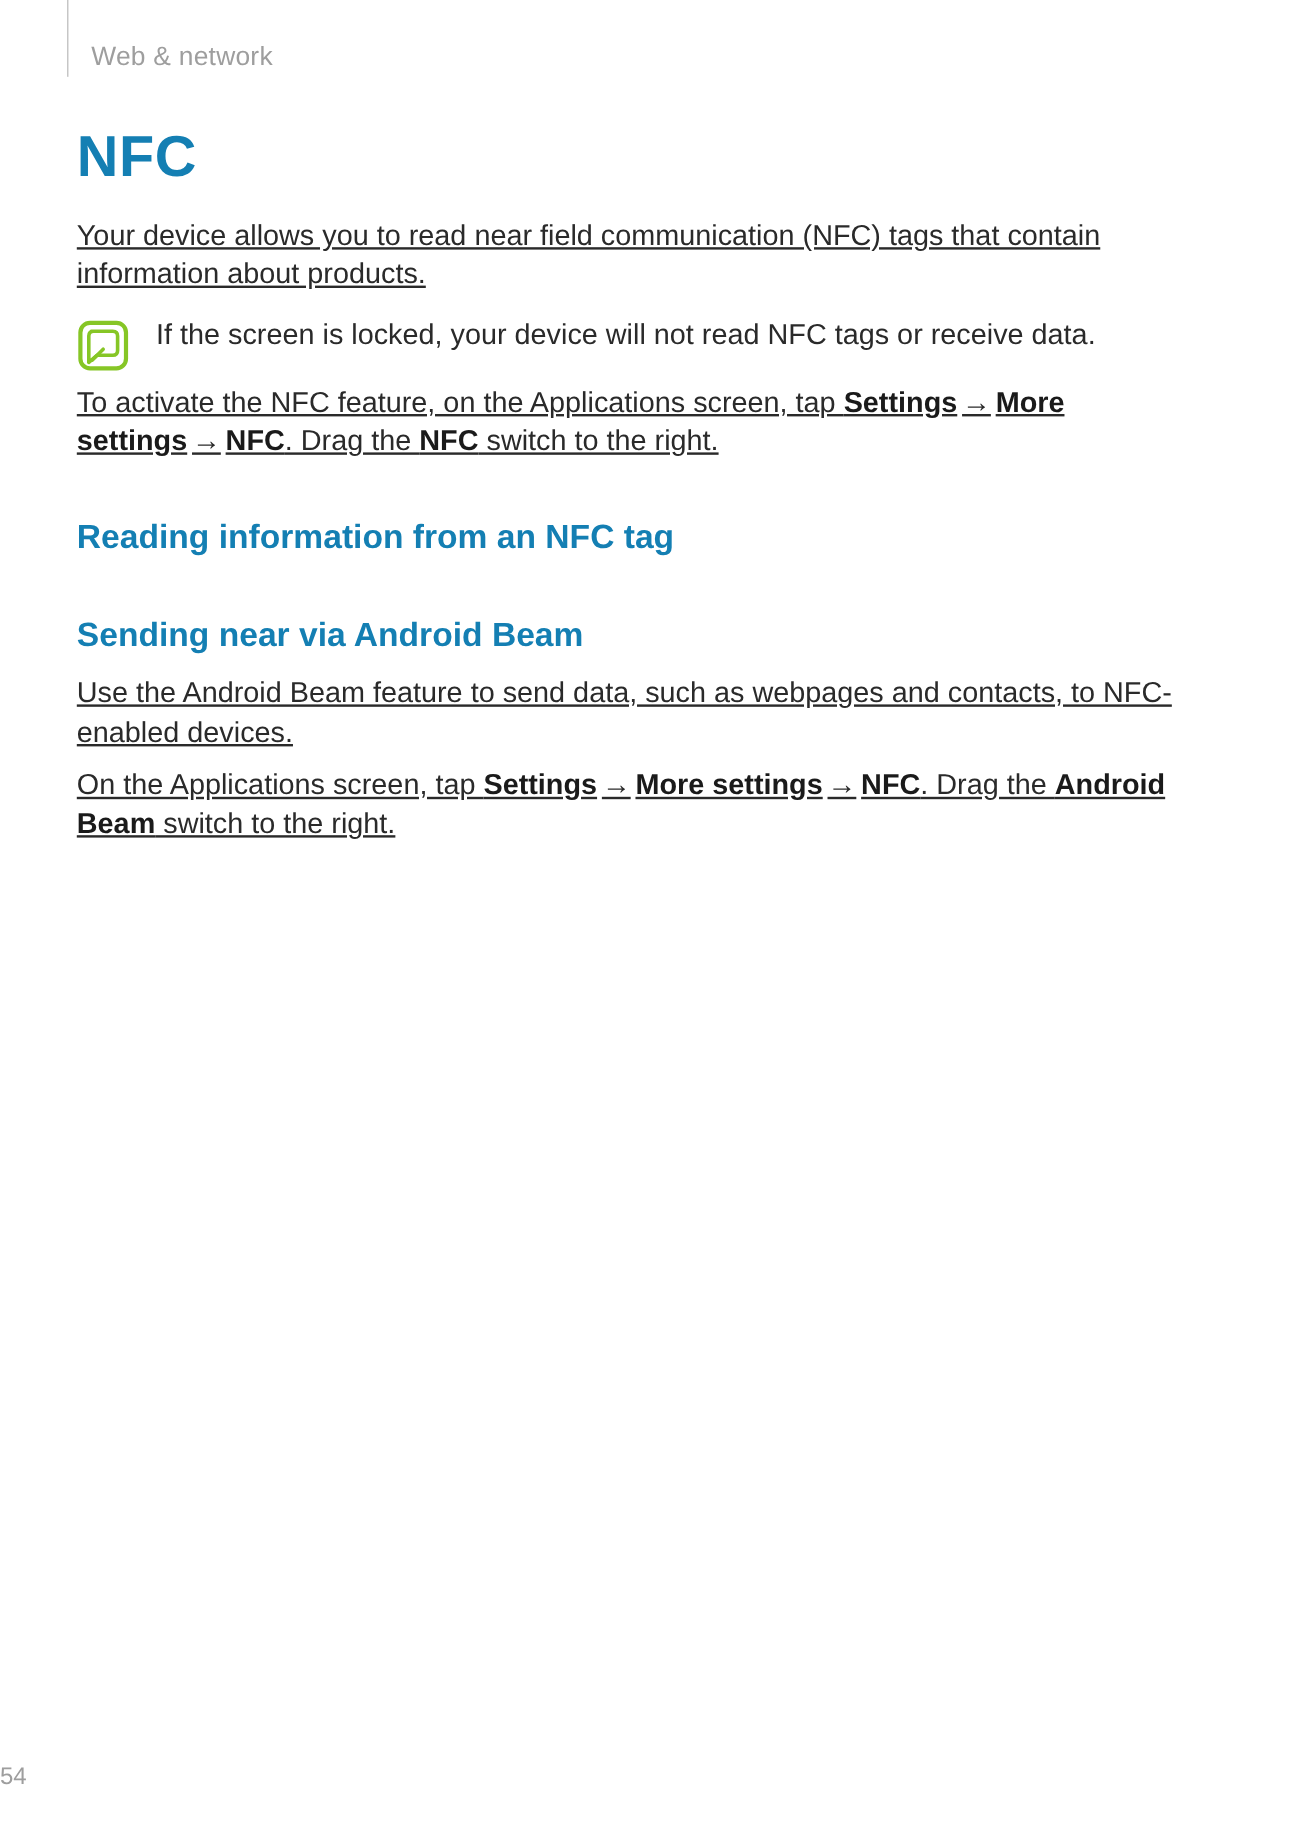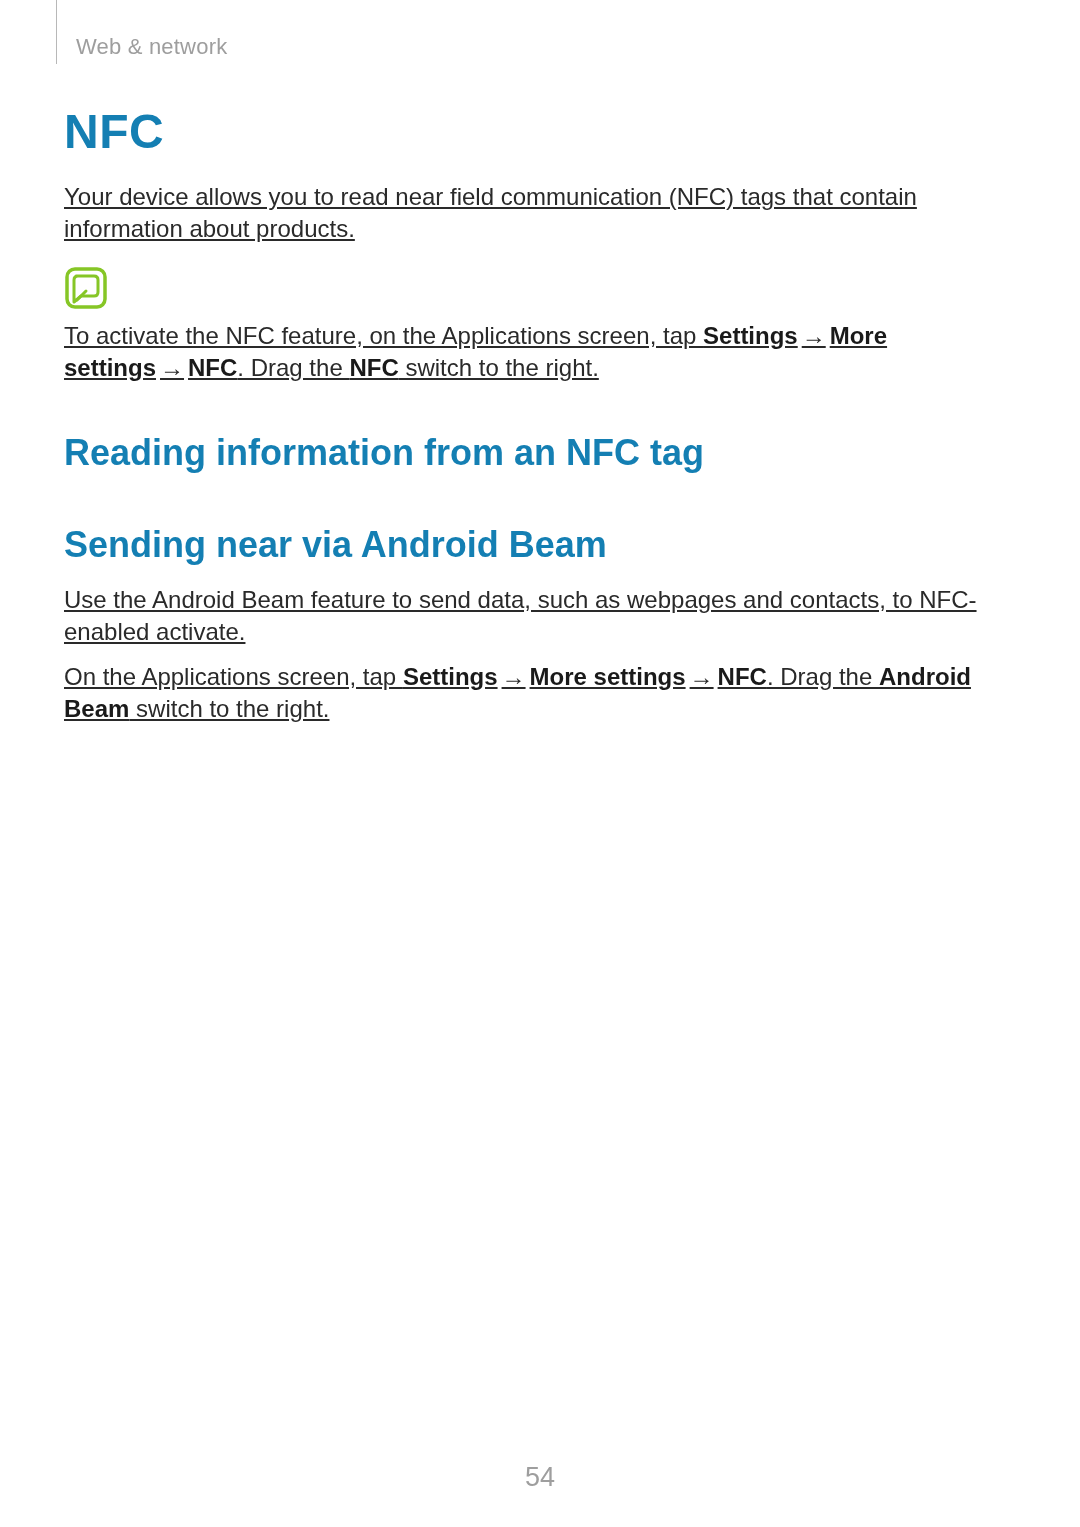--- a/index.html
+++ b/index.html
@@ -64,32 +64,31 @@
     margin:18px 0 10px 0;
   }
   .callout .icon{
     flex:0 0 44px;
     width:44px;height:44px;
     margin-top:2px;
   }
   .callout .txt{flex:1;}
   h2.sub{
     margin:44px 0 14px 0;
-    font-size:36px;
+    font-size:28px;
     font-weight:700;
     color:var(--blue);
   }
   .arrow{padding:0 4px;}
   strong{font-weight:700;color:#1a1a1a;}
   .footer{
     position:absolute;
     bottom:34px;
     left:0;right:0;
-    text-align:center;
-    font-size:27px;
+    font-size:20px;
     color:var(--muted);
   }
 </style>
 </head>
 <body>
 
 <div class="page">
 
   <div class="header-rule"></div>
   <div class="header-label">Web &amp; network</div>
@@ -102,30 +101,31 @@
 
 
       <div class="callout">
         <div class="icon">
           <svg viewBox="0 0 44 44" width="44" height="44">
             <rect x="3" y="3" width="38" height="38" rx="8" fill="none" stroke="#86c626" stroke-width="3.5"></rect>
             <path d="M12 10 L30 10 Q34 10 34 14 L34 26 Q34 30 30 30 L17 30 L10 36 L10 14 Q10 10 14 10 Z" fill="none" stroke="#86c626" stroke-width="3" stroke-linejoin="round"></path>
             <path d="M13 34 L22 25" stroke="#86c626" stroke-width="3" stroke-linecap="round"></path>
           </svg>
         </div>
+        <div class="txt">If the screen is locked, your device will not read NFC tags or receive data.</div>
       </div>
 
       <p style="">
         <span>To activate the NFC feature, on the Applications screen, tap </span><strong>Settings</strong><span class="arrow">→</span><strong>More settings</strong><span class="arrow">→</span><strong>NFC</strong><span>. Drag the </span><strong>NFC</strong><span> switch to the right.</span>
       </p>
 
       <h2 class="sub">Reading information from an NFC tag</h2>
 
       <h2 class="sub">Sending near via Android Beam</h2>
-      <p>Use the Android Beam feature to send data, such as webpages and contacts, to NFC-enabled activate.</p>
+      <p>Use the Android Beam feature to send data, such as webpages and contacts, to NFC-enabled devices.</p>
       <p>
         <span>On the Applications screen, tap </span><strong>Settings</strong><span class="arrow">→</span><strong>More settings</strong><span class="arrow">→</span><strong>NFC</strong><span>. Drag the </span><strong>Android Beam</strong><span> switch to the right.</span>
       </p>
     </div>
   </div>
 
   <div class="footer">54</div>
 </div>
 
 </body></html>

